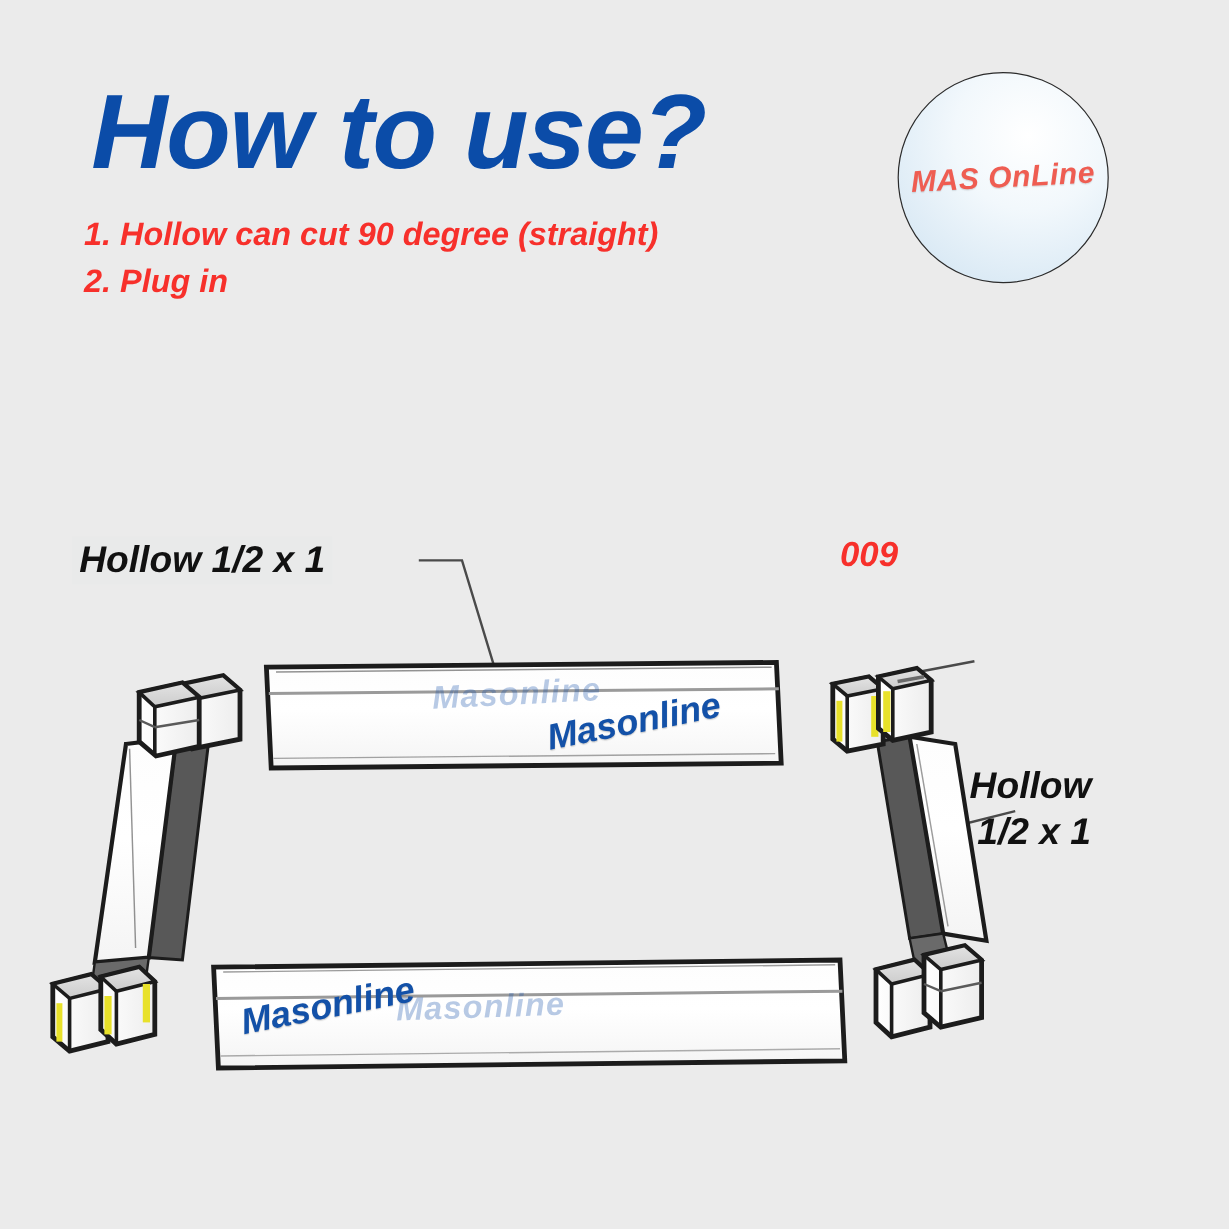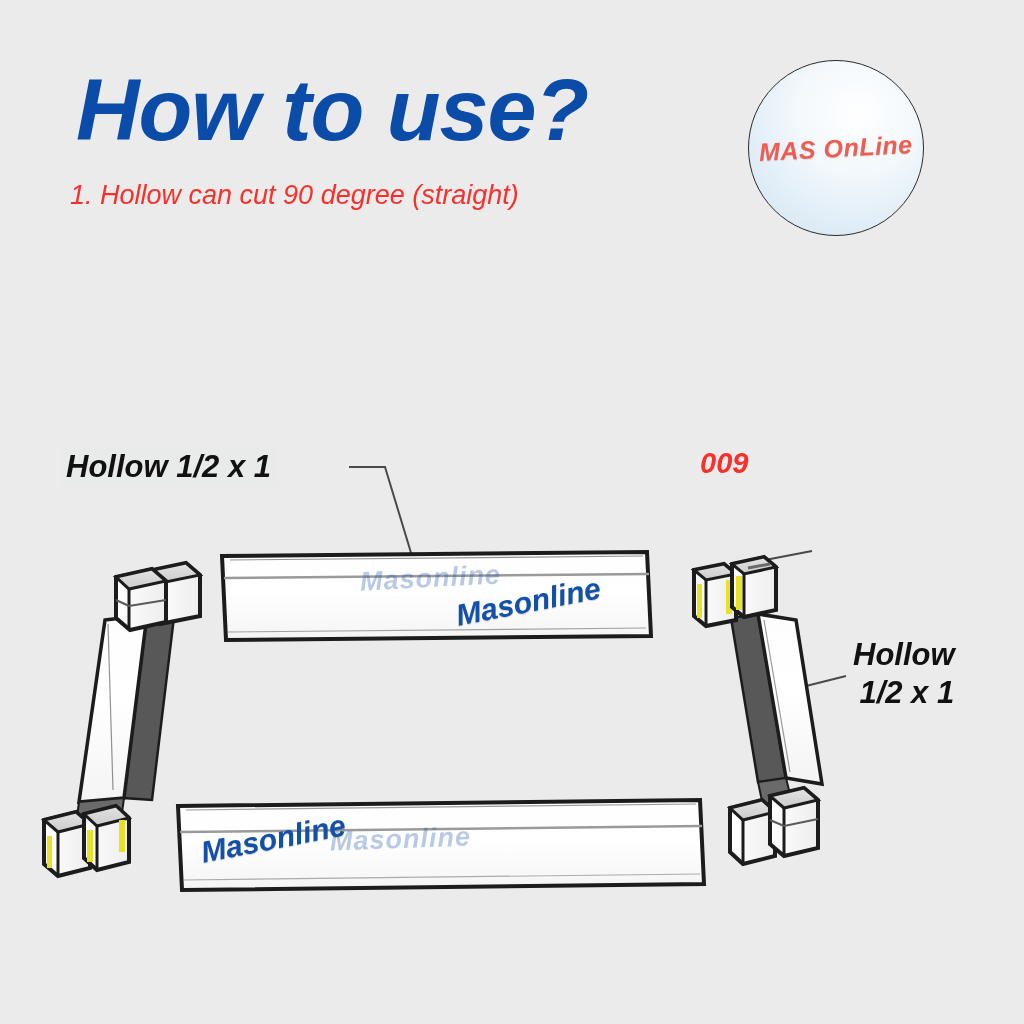--- a/index.html
+++ b/index.html
@@ -17,21 +17,21 @@
     position:absolute;left:76px;top:62px;
     font-size:88px;line-height:96px;
     font-weight:bold;font-style:italic;
     color:#0b4ca8;
     letter-spacing:-1px;
     white-space:nowrap;
   }
   .steps{
     position:absolute;left:70px;top:176px;
     color:#f7302b;
-    font-weight:normal;font-style:italic;
+    font-weight:bold;font-style:italic;
     font-size:27px;line-height:39px;
     white-space:nowrap;
   }
 
   
   .logo-wrap{
     position:absolute;left:748px;top:60px;
     width:176px;height:176px;
     border-radius:50%;
     background:radial-gradient(circle at 62% 30%, #ffffff 0%, #f2f8fc 38%, #dbeaf5 78%, #cfe2f0 100%);
@@ -51,21 +51,21 @@
   }
 
   
   .lbl{position:absolute;white-space:nowrap;font-weight:bold;font-style:italic;}
   .lbl-black{color:#111;}
   .lbl-red{color:#f7302b;}
 
   #label-hollow-left{left:60px;top:447px;font-size:31px;background:#e9eaea;padding:2px 6px;}
   #label-part-number{left:700px;top:447px;font-size:29px;}
   #label-bracket-name{left:548px;top:487px;font-size:31px;}
-  #label-hollow-right{left:853px;top:636px;font-size:31px;line-height:38px;text-align:left;}
+  #label-hollow-right{left:808px;top:636px;font-size:31px;line-height:38px;text-align:left;}
   #label-hollow-right span{display:block;}
   #label-hollow-right .ln2{margin-left:6px;text-align:center;}
 
   
   .wm{
     position:absolute;
     color:#1351a8;
     font-weight:bold;font-style:italic;
     font-size:30px;
     white-space:nowrap;
@@ -88,20 +88,21 @@
 </style>
 </head>
 <body>
 
 <div id="stage">
 
   <div class="headline">How to use?</div>
 
   <div class="steps">
     <div>1. Hollow can cut 90 degree (straight)</div>
+    <div>2. Plug in</div>
   </div>
 
   <div class="logo-wrap">
     <div class="logo-text">MAS OnLine</div>
   </div>
 
   <svg class="art" viewBox="0 0 1024 1024">
     <defs>
       <linearGradient id="faceGrad" x1="0" y1="0" x2="0" y2="1">
         <stop offset="0%" stop-color="#fdfdfd"></stop>

